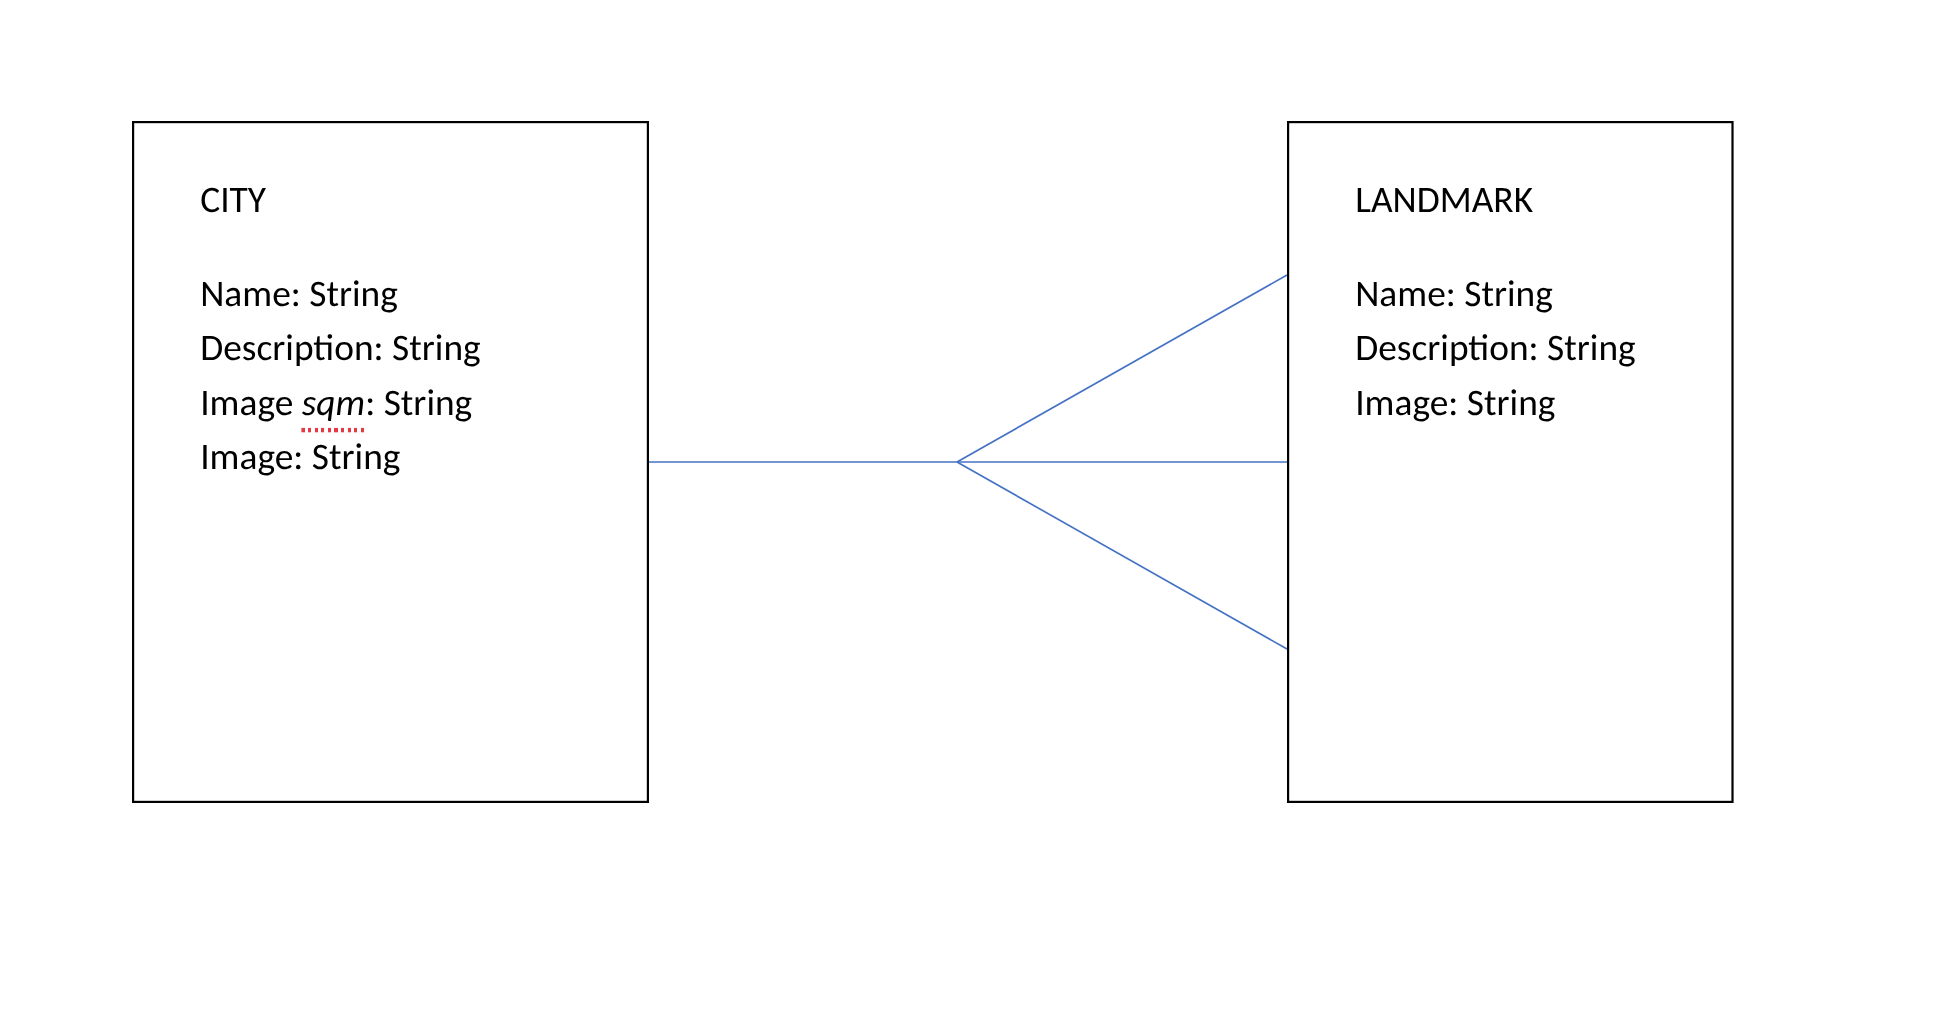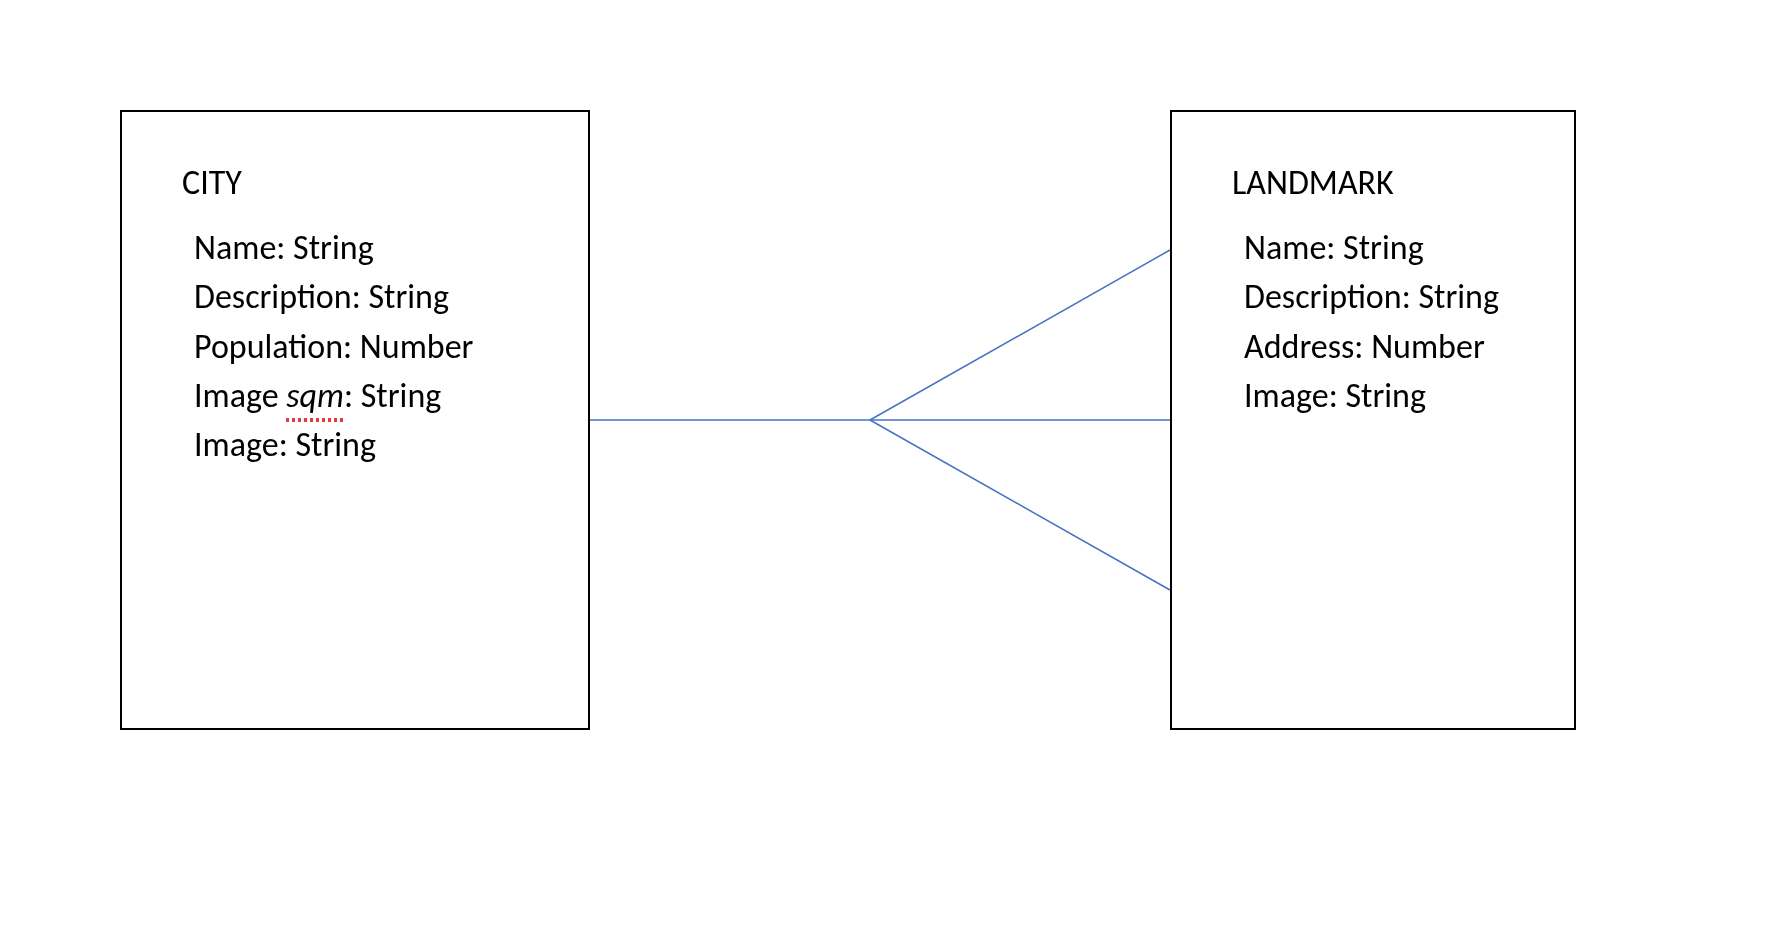--- a/index.html
+++ b/index.html
@@ -29,28 +29,27 @@
     .entity-landmark {
       left: 1170px;
       top: 110px;
       width: 406px;
       height: 620px;
     }
     .entity-title {
       font-size: 34px;
       font-weight: normal;
       color: #000000;
-      margin-bottom: 20px;
+      margin-bottom: 40px;
     }
     .attribute {
       font-size: 34px;
       font-weight: normal;
       color: #000000;
       line-height: 1.45;
-      margin-left: 12px;
     }
     .spellcheck-word {
       position: relative;
       display: inline-block;
       font-style: italic;
     }
     .spellcheck-word::after {
       content: "";
       position: absolute;
       left: 0;
@@ -91,37 +90,31 @@
 
 <div class="entity-box entity-city">
   <div class="entity-title">CITY</div>
   <div class="attribute">
     <span>Name</span>: <span>String</span>
   </div>
   <div class="attribute">
     <span>Description</span>: <span>String</span>
   </div>
   <div class="attribute">
-    <span>Population</span>: <span>Number</span>
-  </div>
-  <div class="attribute">
     <span>Image </span><span class="spellcheck-word">sqm</span>: <span>String</span>
   </div>
   <div class="attribute">
     <span>Image</span>: <span>String</span>
   </div>
 </div>
 
 <div class="entity-box entity-landmark">
   <div class="entity-title">LANDMARK</div>
   <div class="attribute">
     <span>Name</span>: <span>String</span>
   </div>
   <div class="attribute">
     <span>Description</span>: <span>String</span>
   </div>
   <div class="attribute">
-    <span>Address</span>: <span>Number</span>
-  </div>
-  <div class="attribute">
     <span>Image</span>: <span>String</span>
   </div>
 </div>
 
 </body></html>

